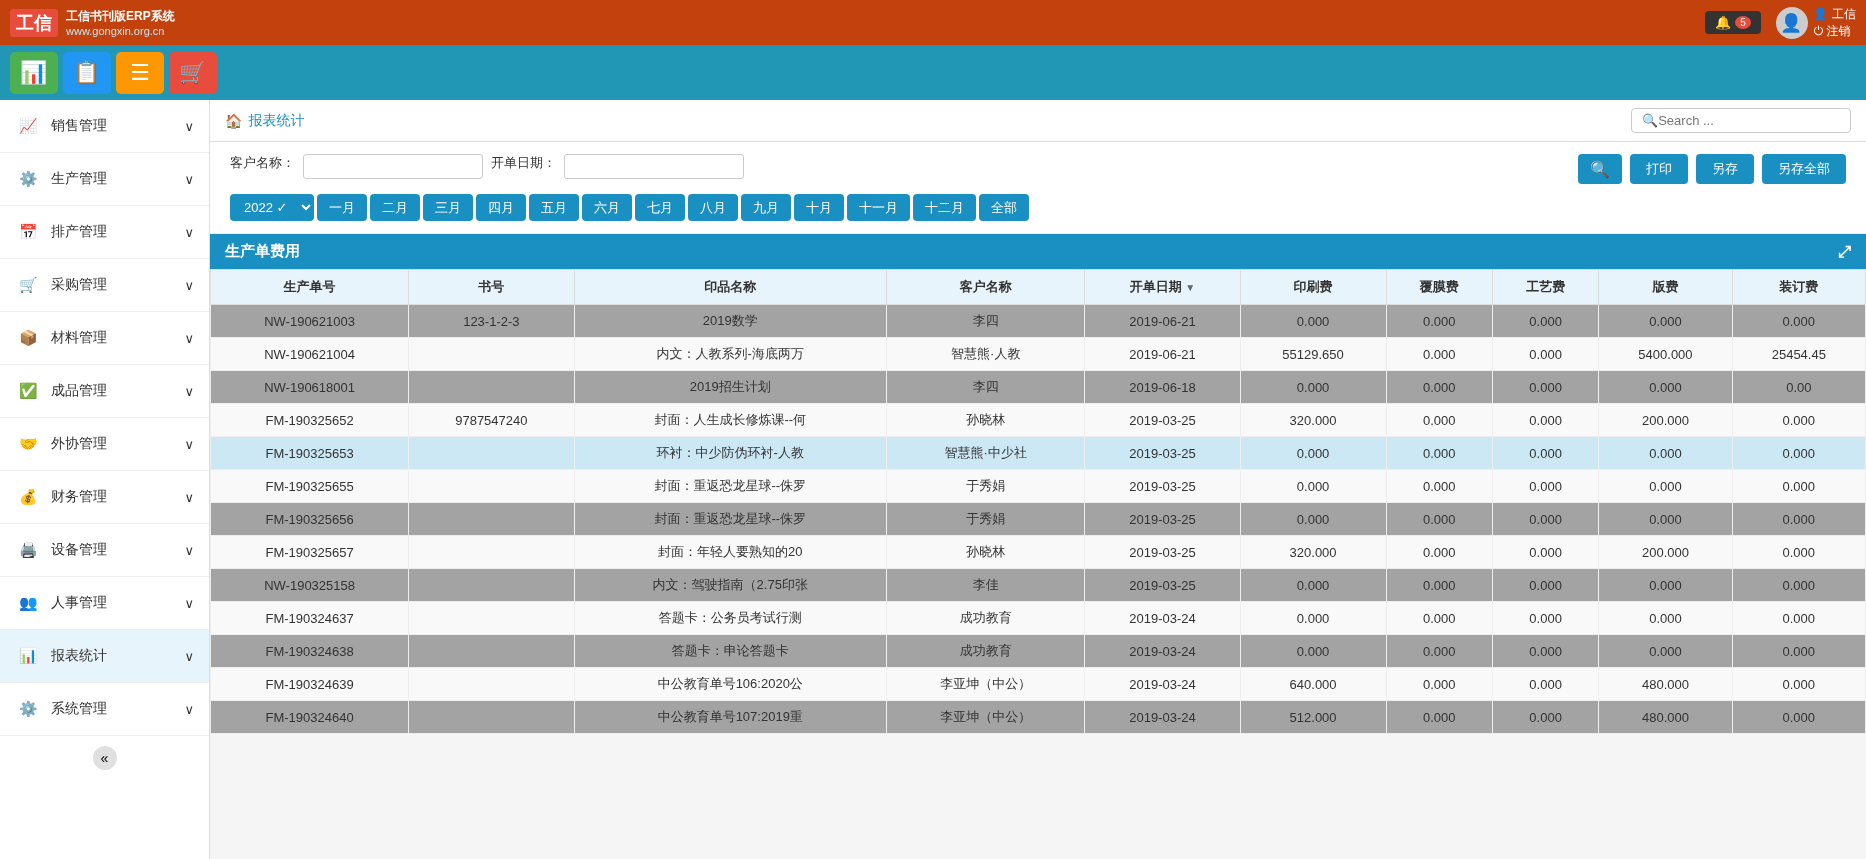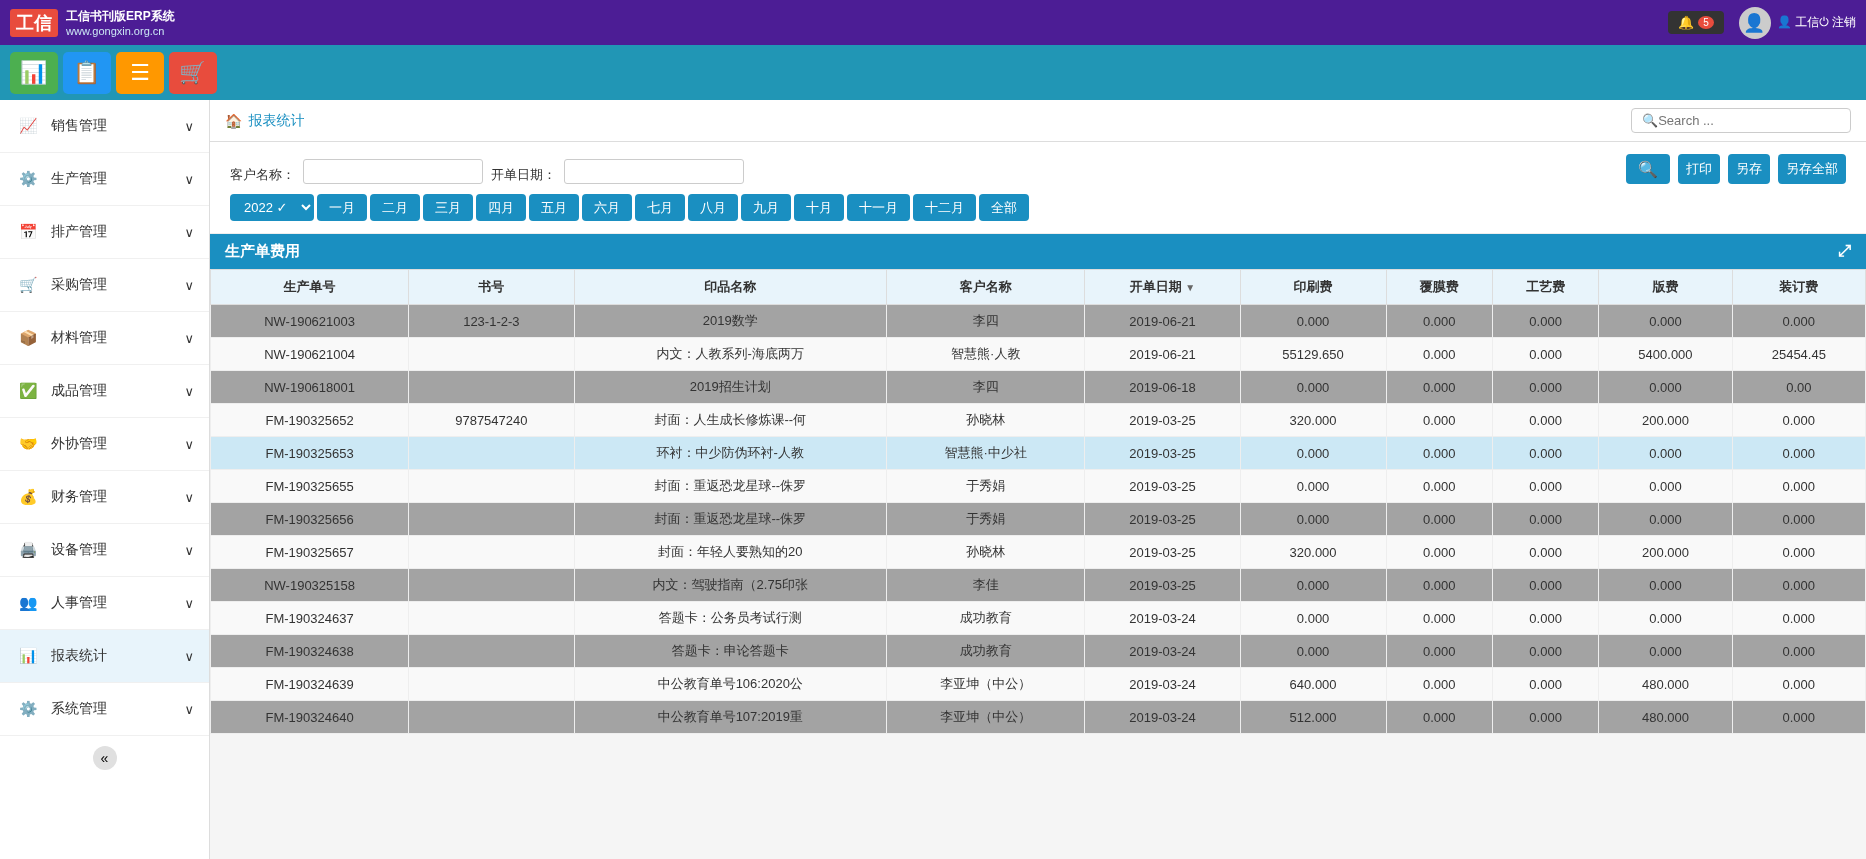--- a/index.html
+++ b/index.html
@@ -1,20 +1,20 @@
 <!DOCTYPE html>
 <html><head>
   <meta charset="utf-8">
   <style>
     * { box-sizing: border-box; margin: 0; padding: 0; }
     body { font-family: "Microsoft YaHei", Arial, sans-serif; font-size: 13px; background: #f0f0f0; display: flex; flex-direction: column; height: 100vh; overflow: hidden; }
 
     
     .top-header {
-      background: #4c1d95;
+      background: #c2410c;
       height: 45px;
       display: flex;
       align-items: center;
       justify-content: space-between;
       padding: 17px 10px;
       flex-shrink: 0;
     }
     .logo-area {
       display: flex;
       align-items: center;
@@ -71,21 +71,21 @@
       width: 32px;
       height: 32px;
       background: #ccc;
       border-radius: 50%;
       overflow: hidden;
       display: flex; align-items: center; justify-content: center;
       font-size: 18px;
     }
     .user-actions {
       display: flex;
-      flex-direction: row;
+      flex-direction: column;
       font-size: 12px;
       color: white;
     }
     .user-actions span { cursor: pointer; }
 
     
     .icon-nav {
       background: #2196b5;
       height: 55px;
       display: flex;
@@ -202,21 +202,21 @@
     }
 
     
     .filter-area {
       background: white;
       padding: 12px 20px;
       border-bottom: 1px solid #eee;
     }
     .filter-row {
       display: flex;
-      align-items: flex-end;
+      align-items: flex-start;
       gap: 8px;
       margin-bottom: 10px;
     }
     .filter-label {
       font-size: 13px;
       color: #333;
     }
     .filter-input {
       border: 1px solid #ccc;
       border-radius: 3px;
@@ -252,41 +252,42 @@
     .action-buttons {
       display: flex;
       gap: 8px;
       margin-left: auto;
     }
     .action-btn {
       background: #1a8fc1;
       color: white;
       border: none;
       border-radius: 4px;
-      padding: 6px 8px;
+      padding: 6px 16px;
       font-size: 13px;
       cursor: pointer;
     }
     .action-btn.search-btn {
       background: #1a8fc1;
       font-size: 16px;
       padding: 5px 12px;
     }
 
     
     .table-container {
       padding: 0 0 20px 0;
     }
     .table-section-header {
       background: #1a8fc1;
       color: white;
       padding: 8px 15px;
       font-size: 15px;
       font-weight: bold;
       display: flex;
+      align-items: center;
       justify-content: space-between;
     }
     table.data-table {
       width: 100%;
       border-collapse: collapse;
       background: #a3a3a3;
     }
     table.data-table thead tr th {
       background: #e8f4fb;
       padding: 8px 10px;

